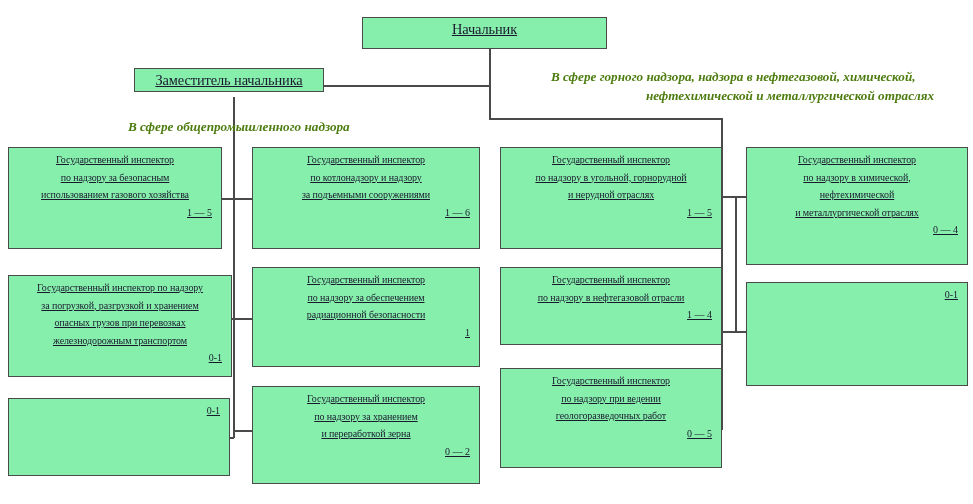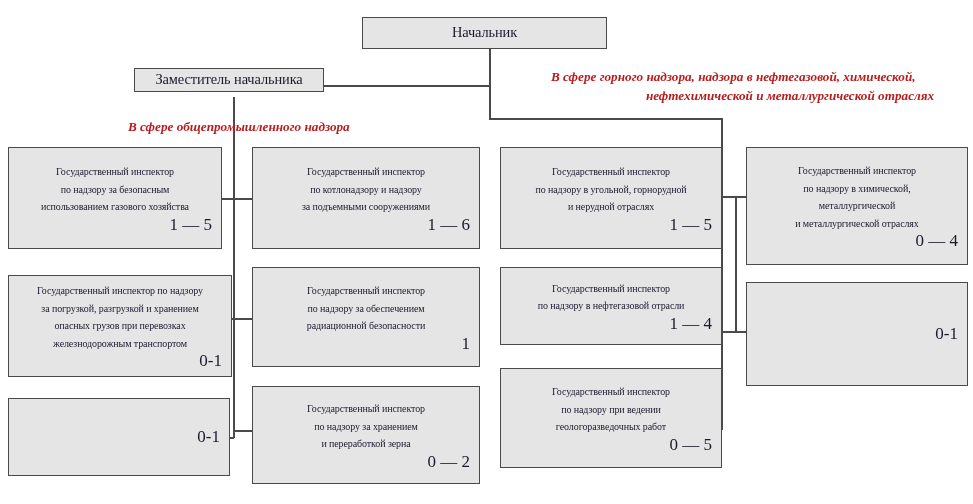--- a/index.html
+++ b/index.html
@@ -13,51 +13,51 @@
     height: 504px;
     background: #ffffff;
     font-family: "Liberation Serif", "DejaVu Serif", serif;
     color: #1a1a2e;
     overflow: hidden;
   }
   .box {
     position: absolute;
     box-sizing: border-box;
     border: 1.6px solid #4a4a4a;
-    background: #e5e5e5;
+    background: #86efac;
     display: flex;
     flex-direction: column;
-    justify-content: center;
     padding: 3px 7px;
     z-index: 3;
+    text-decoration: underline;
   }
   .box .lines {
     text-align: center;
     font-size: 10px;
     line-height: 17.5px;
     letter-spacing: -0.1px;
   }
   .box .lines div { white-space: nowrap; }
   .box .code {
     text-align: right;
-    font-size: 17px;
+    font-size: 10px;
     line-height: 17.5px;
     padding-right: 2px;
   }
   .box.center-title .lines {
     font-size: 14.4px;
   }
   .italic-label {
     position: absolute;
     font-family: "Liberation Serif", "DejaVu Serif", serif;
     font-style: italic;
     font-weight: bold;
     font-size: 13.2px;
     line-height: 18px;
-    color: #b91c1c;
+    color: #4d7c0f;
     z-index: 2;
     white-space: nowrap;
   }
   .ln {
     position: absolute;
     background: #4a4a4a;
     z-index: 1;
   }
   .ln.h { height: 1.6px; }
   .ln.v { width: 1.6px; }
@@ -178,21 +178,21 @@
         <div>по надзору при ведении</div>
         <div>геологоразведочных работ</div>
       </div>
       <div class="code">0 — 5</div>
     </div>
 
   <div class="box" style="left:746px; top:147px; width:222px; height:118px;">
       <div class="lines">
         <div>Государственный инспектор</div>
         <div>по надзору в химической,</div>
-        <div>металлургической</div>
+        <div>нефтехимической</div>
         <div>и металлургической отраслях</div>
       </div>
       <div class="code">0 — 4</div>
     </div>
   <div class="box" style="left:746px; top:282px; width:222px; height:104px;">
       <div class="code">0-1</div>
     </div>
 
 </div>
 

